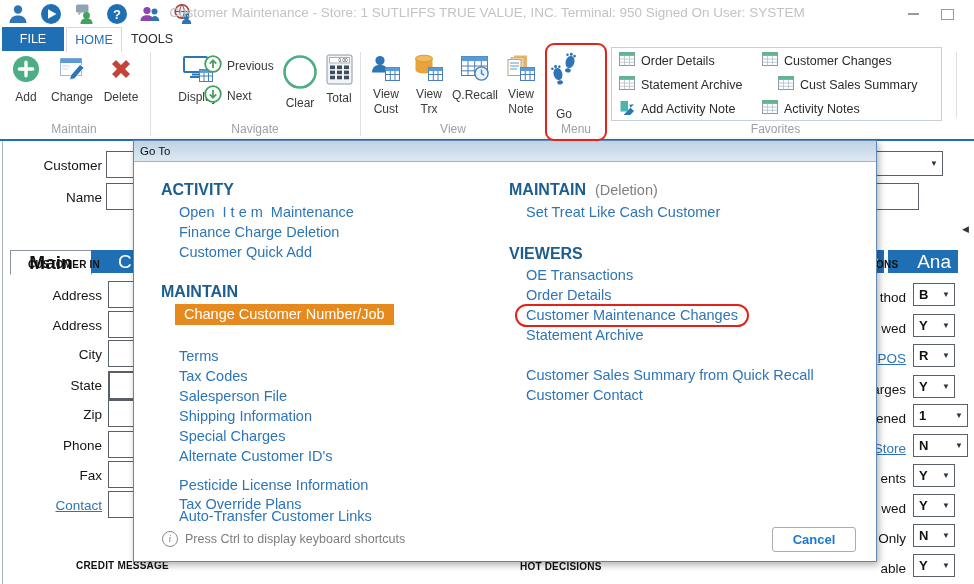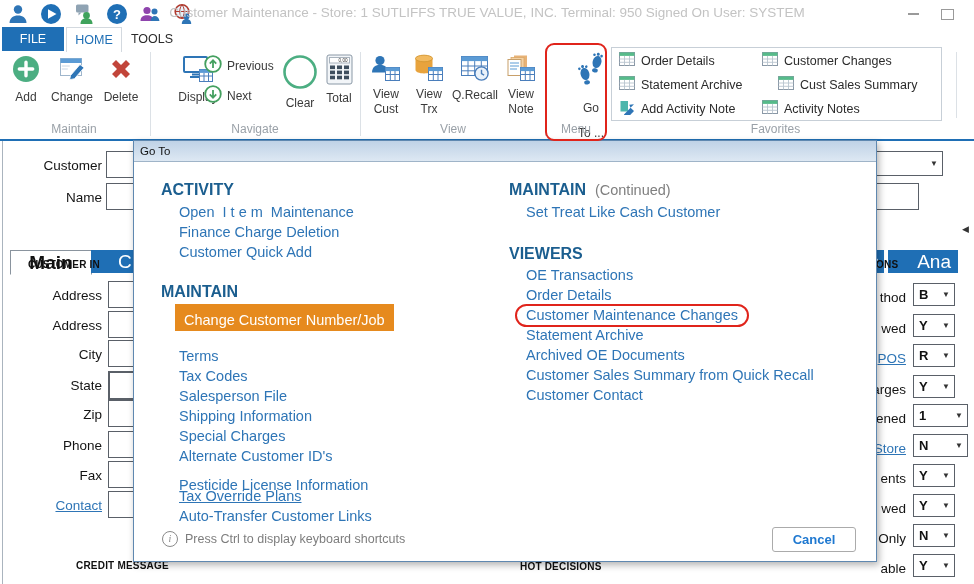--- a/index.html
+++ b/index.html
@@ -38,21 +38,21 @@
   .flink{color:#2E75B6;text-decoration:underline;}
   .ftab{height:23px;line-height:23px;font-size:19px;margin-top:31px;}
   .ftab-active{background:#fff;border:1px solid #8A949E;border-bottom:1px solid #fff;color:#111;font-weight:bold;text-align:center;}
   .ftab-blue{background:#1F6FB5;color:#fff;}
   
   .dialog{left:133px;top:140px;width:742px;height:420px;background:#fff;border:1px solid #5F88B0;box-shadow:2px 3px 7px rgba(0,0,0,.3);z-index:30;}
   .dlg-title{position:absolute;left:0;top:0;right:0;height:21px;background:linear-gradient(#BFD2E6,#DDE8F3);border-bottom:1px solid #9FB4C8;font-size:11.5px;color:#111;line-height:21px;padding-left:6px;box-sizing:border-box;}
   .dlg-header{position:absolute;font-size:16px;font-weight:bold;color:#1B5E8F;white-space:nowrap;}
   .dlg-suffix{font-weight:normal;color:#7F7F7F;font-size:14.5px;}
   .dlg-item{position:absolute;font-size:14.5px;color:#2E75B6;white-space:pre;cursor:default;}
-  .dlg-item-hl{background:#E68A1E;color:#fff;padding:8px 9px 3px 9px;}
+  .dlg-item-hl{background:#E68A1E;color:#fff;padding:2px 9px 3px 9px;}
   .red-oval{border:2px solid #E0241B;border-radius:12px;padding:1px 9px 2px 9px;margin-left:-11px;margin-top:-3px;}
   .dlg-footer{position:absolute;display:flex;align-items:center;gap:7px;color:#7d7d7d;font-size:12.5px;}
   .info-circle{width:14px;height:14px;border:1px solid #8a8a8a;border-radius:50%;text-align:center;line-height:13px;font-size:10px;font-style:italic;font-family:"Liberation Serif",serif;color:#8a8a8a;}
   .cancel-btn{position:absolute;width:82px;height:23px;background:#fff;border:1px solid #ABABAB;border-radius:3px;color:#1E78D0;font-weight:bold;font-size:13px;text-align:center;line-height:23px;cursor:default;}
   .red-rect{border:2.5px solid #E0241B;border-radius:9px;z-index:40;pointer-events:none;}
 </style>
 </head>
 <body>
 
 <div id="screen">
@@ -237,21 +237,21 @@
           <rect x="14.5" y="13.5" width="14" height="13" fill="#fff" stroke="#4A7EBB"></rect>
           <rect x="14.5" y="13.5" width="14" height="3.6" fill="#5B9BD5"></rect>
           <path d="M14.5 20.5h14M19.3 17v9.5M24 17v9.5" stroke="#4A7EBB" stroke-width="1"></path>
         </svg></span>
     <span class="rlabel">View</span>
     <span class="rlabel">Note</span>
   </div>
   <div class="abs group-label" style="left:362px;top:122px;width:182px;">View</div>
   <div class="abs vdiv" style="left:545px;top:52px;height:84px;"></div>
 
-  <div class="abs rbtn" style="left:567px;top:52px;width:48px;gap:12px;">
+  <div class="abs rbtn" style="left:540px;top:52px;width:48px;gap:18px;">
     <span>
       <svg width="30" height="34" viewBox="0 0 30 34">
         <g fill="#2E75B6">
           <g transform="rotate(14 21 10)">
             <ellipse cx="21" cy="10" rx="4.4" ry="6.2"></ellipse>
             <ellipse cx="21" cy="18.6" rx="2.9" ry="2.1"></ellipse>
             <circle cx="16.8" cy="3.6" r="1.3"></circle>
               <circle cx="20.4" cy="2.2" r="1.5"></circle>
               <circle cx="24" cy="3.2" r="1.3"></circle>
           </g>
@@ -436,36 +436,35 @@
 
     <div class="dlg-header" style="left:27px;top:142px;">MAINTAIN</div>
     <div class="dlg-item dlg-item-hl" style="left:41px;top:163px;">Change Customer Number/Job</div>
     <div class="dlg-item" style="left:45px;top:207px;">Terms</div>
     <div class="dlg-item" style="left:45px;top:227px;">Tax Codes</div>
     <div class="dlg-item" style="left:45px;top:247px;">Salesperson File</div>
     <div class="dlg-item" style="left:45px;top:267px;">Shipping Information</div>
     <div class="dlg-item" style="left:45px;top:287px;">Special Charges</div>
     <div class="dlg-item" style="left:45px;top:307px;">Alternate Customer ID's</div>
     <div class="dlg-item" style="left:45px;top:320px;margin-top:16px;">Pesticide License Information</div>
-    <div class="dlg-item" style="left:45px;top:347px;text-decoration:underline;">Tax Override Plans</div>
+    <div class="dlg-item" style="left:45px;top:355px;">Tax Override Plans</div>
     <div class="dlg-item" style="left:45px;top:367px;">Auto-Transfer Customer Links</div>
 
     <div class="dlg-footer" style="left:28px;top:390px;">
       <span class="info-circle">i</span>
       <span>Press Ctrl to display keyboard shortcuts</span>
     </div>
 
-    <div class="dlg-header" style="left:375px;top:40px;"><span>MAINTAIN</span>&nbsp;&nbsp;<span class="dlg-suffix">(Continued)</span></div>
+    <div class="dlg-header" style="left:375px;top:40px;"><span>MAINTAIN</span>&nbsp;&nbsp;<span class="dlg-suffix">(Deletion)</span></div>
     <div class="dlg-item" style="left:392px;top:63px;">Set Treat Like Cash Customer</div>
 
     <div class="dlg-header" style="left:375px;top:104px;">VIEWERS</div>
     <div class="dlg-item" style="left:392px;top:126px;">OE Transactions</div>
     <div class="dlg-item" style="left:392px;top:146px;">Order Details</div>
     <div class="dlg-item red-oval" style="left:392px;top:166px;">Customer Maintenance Changes</div>
     <div class="dlg-item" style="left:392px;top:186px;">Statement Archive</div>
-    <div class="dlg-item" style="left:392px;top:206px;">Archived OE Documents</div>
     <div class="dlg-item" style="left:392px;top:226px;text-align:right;">Customer Sales Summary from Quick Recall</div>
     <div class="dlg-item" style="left:392px;top:246px;">Customer Contact</div>
 
     <div class="cancel-btn" style="left:638px;top:386px;">Cancel</div>
   </div>
 
 </div>
 
 </body></html>

